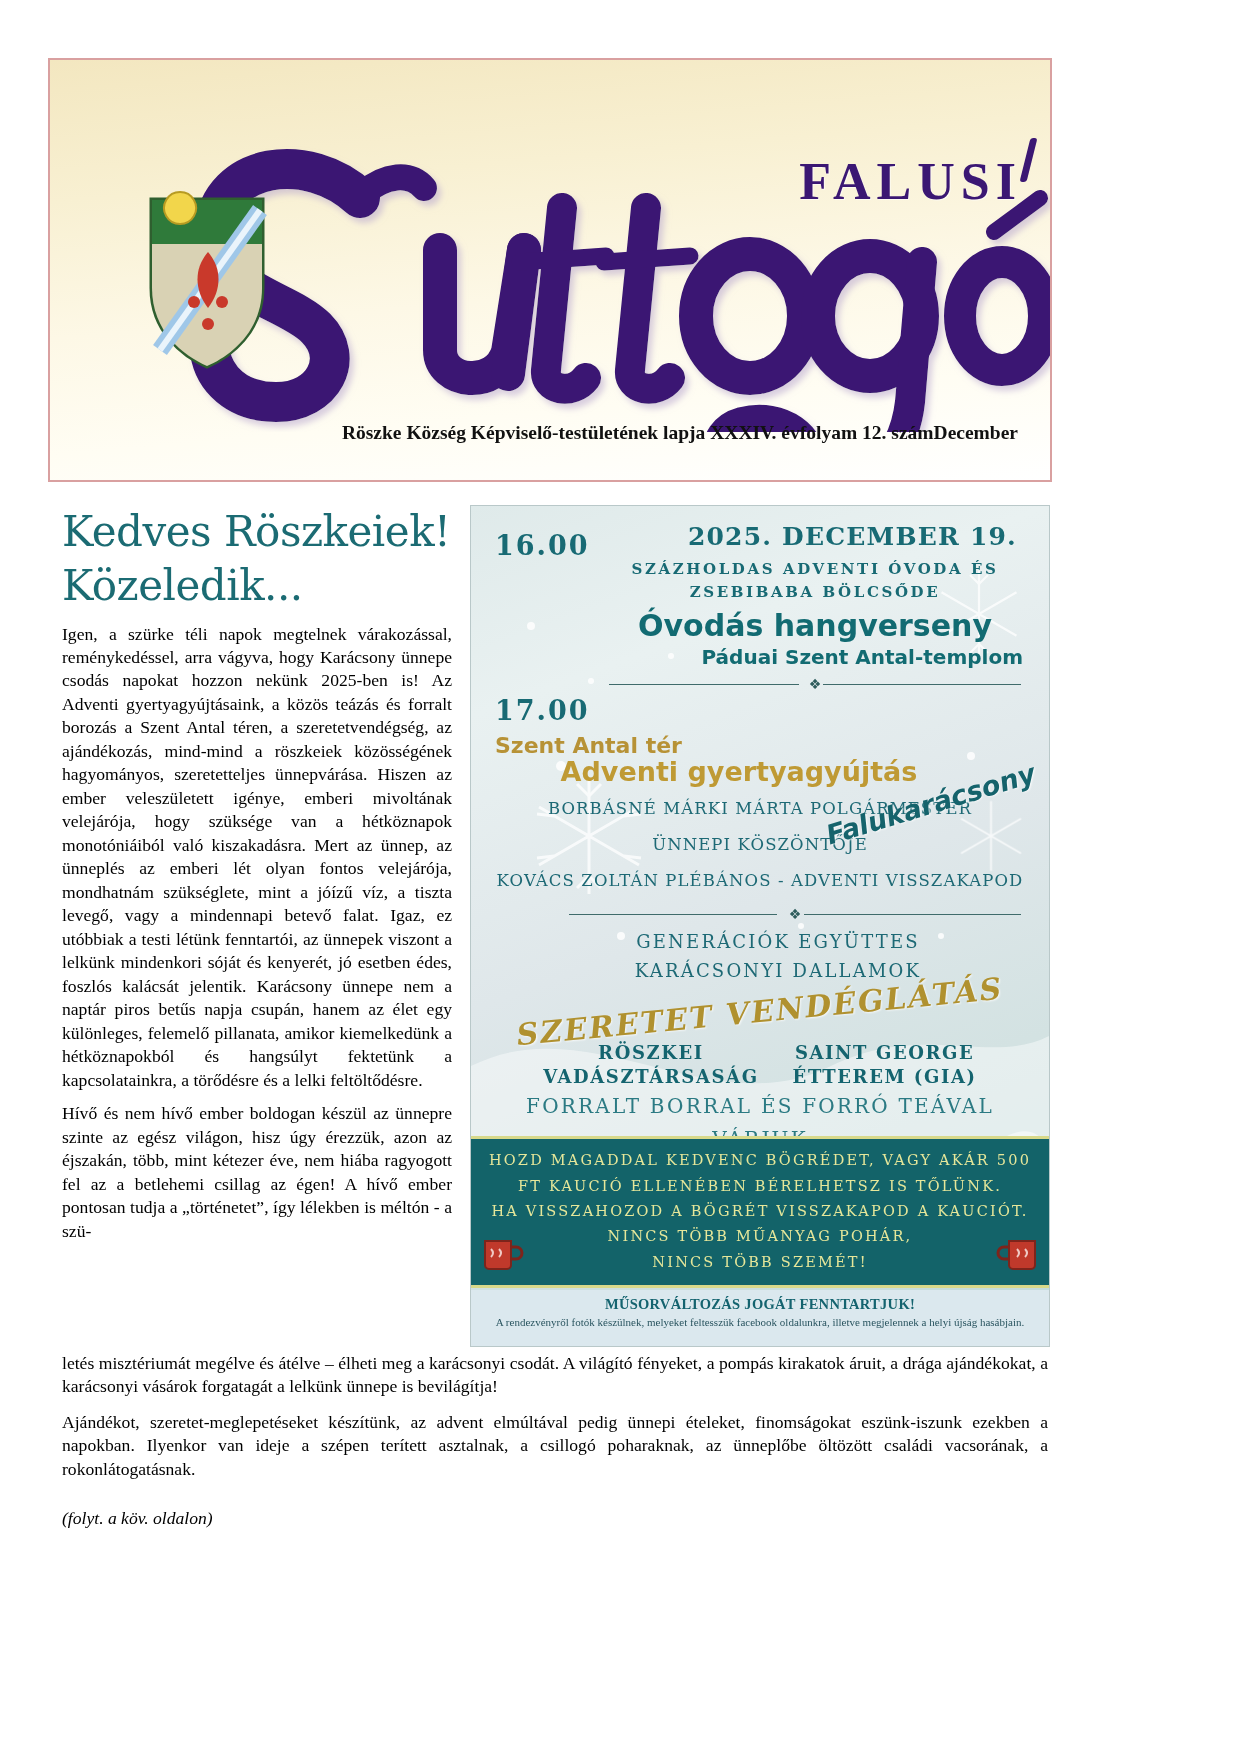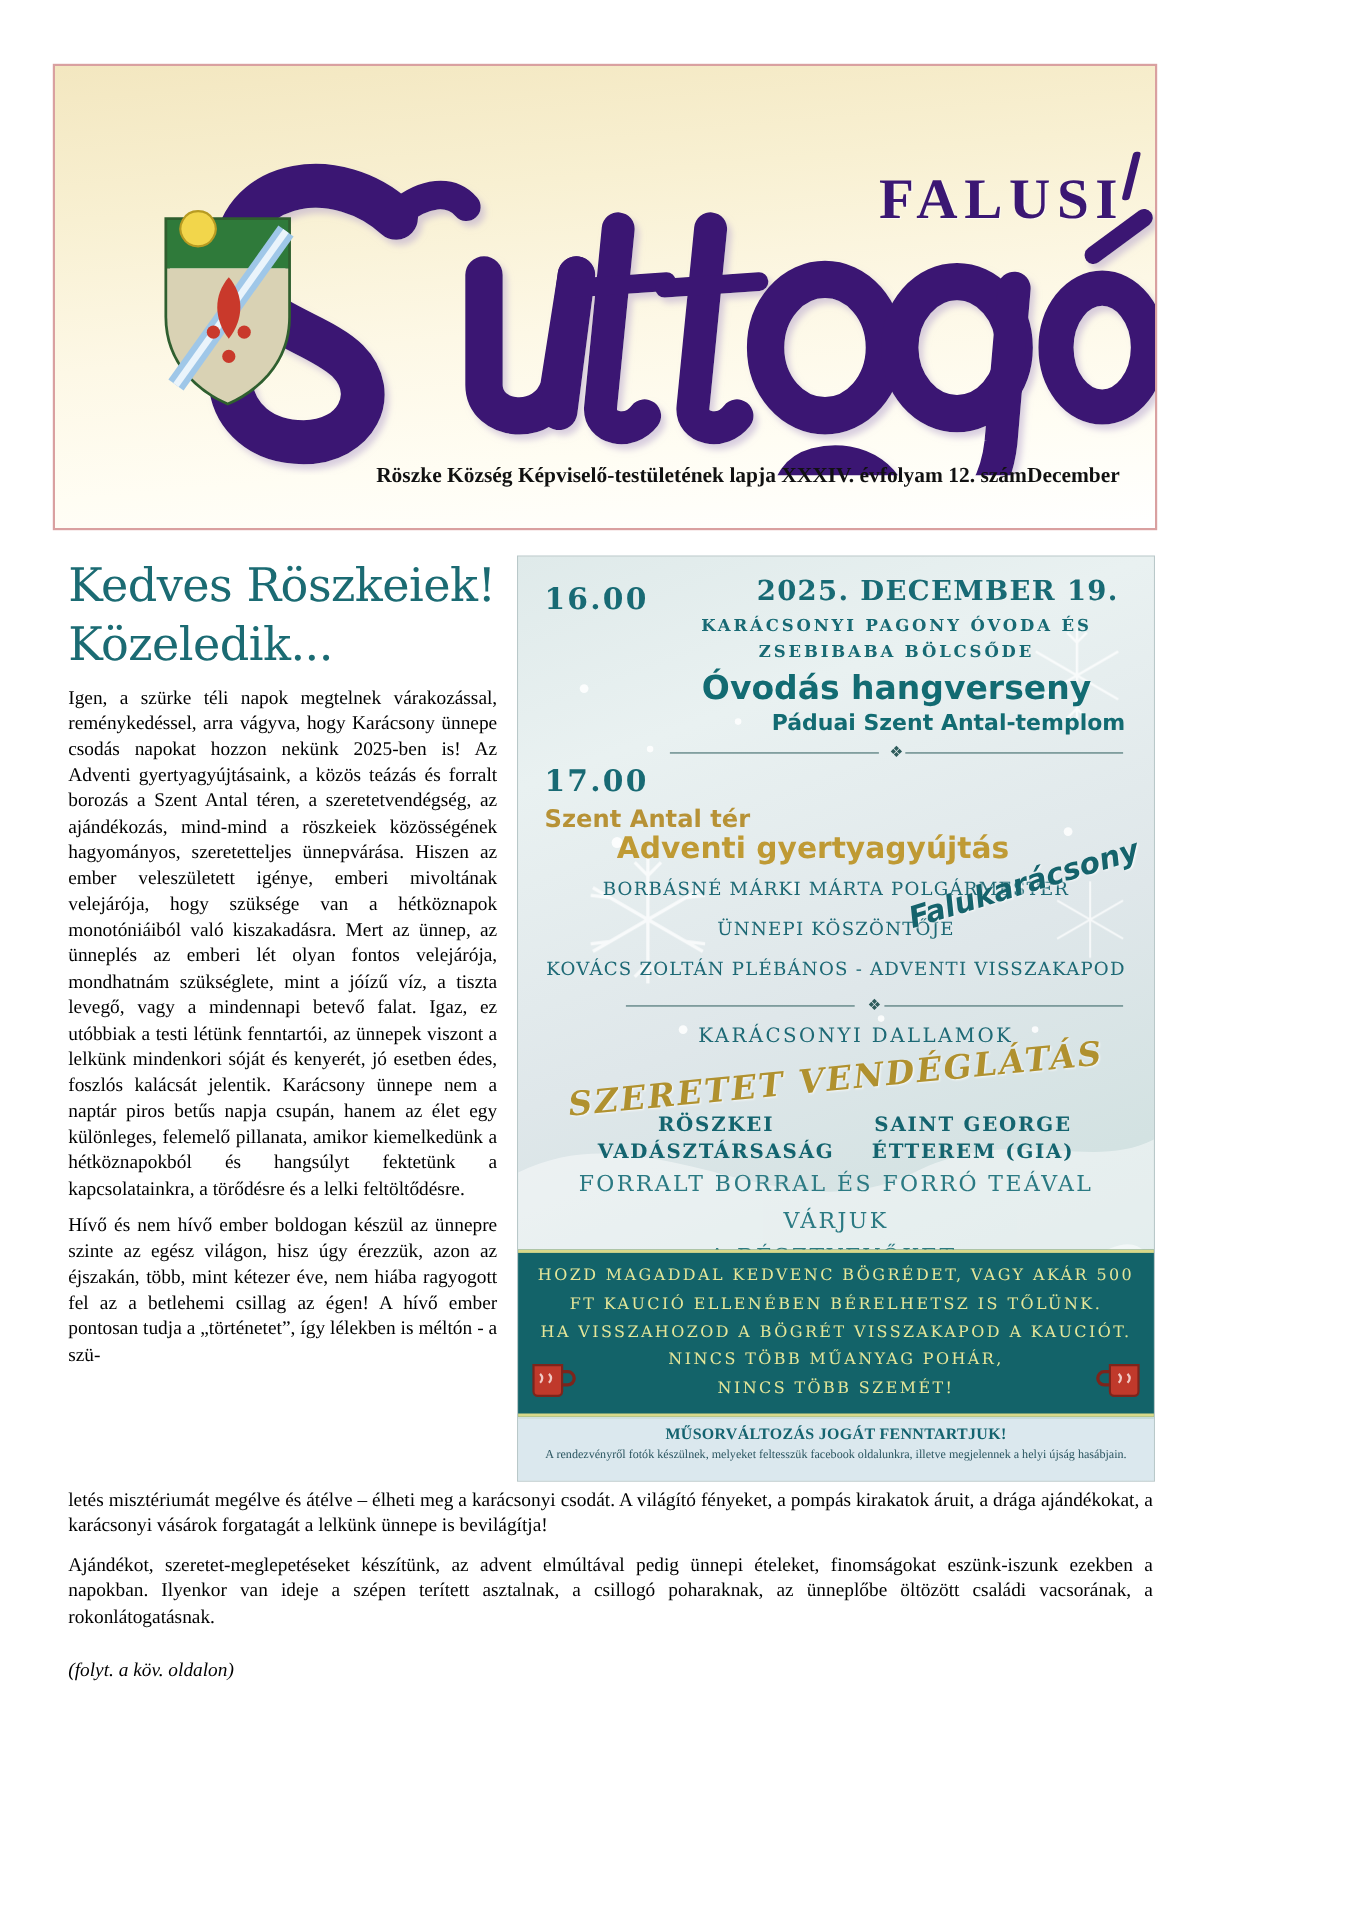--- a/index.html
+++ b/index.html
@@ -329,21 +329,21 @@
     </g>
   </svg>
 
   <div class="p-body">
     <div class="row-time">
       <div class="t16">16.00</div>
     </div>
 
     <div class="p-date">2025. DECEMBER 19.</div>
     <div class="p-org">
-      <div>KARÁCSONYI PAGONY ÓVODA ÉS</div>
+      <div>SZÁZHOLDAS ADVENTI ÓVODA ÉS</div>
       <div>ZSEBIBABA BÖLCSŐDE</div>
     </div>
     <div class="p-ovodas">Óvodás hangverseny</div>
     <div class="p-templom">Páduai Szent Antal-templom</div>
 
     <div class="divider">
         <span>❖</span>
       </div>
 
     <div class="row-time" style="height:34px;">
@@ -353,20 +353,21 @@
     <div class="p-advent">Adventi gyertyagyújtás</div>
 
     <div class="p-line">BORBÁSNÉ MÁRKI MÁRTA POLGÁRMESTER</div>
     <div class="p-line">ÜNNEPI KÖSZÖNTŐJE</div>
     <div class="p-line">KOVÁCS ZOLTÁN PLÉBÁNOS - ADVENTI VISSZAKAPOD</div>
 
     <div class="divider" style="margin:10px 10px 4px 80px;">
         <span>❖</span>
       </div>
 
+    <div class="p-gen">GENERÁCIÓK EGYÜTTES</div>
     <div class="p-gen">KARÁCSONYI DALLAMOK</div>
 
     <div class="szeretet">SZERETET VENDÉGLÁTÁS</div>
 
     <div class="sponsors">
       <div class="sp">
         <div>RÖSZKEI</div>
         <div>VADÁSZTÁRSASÁG</div>
       </div>
       <div class="sp">

